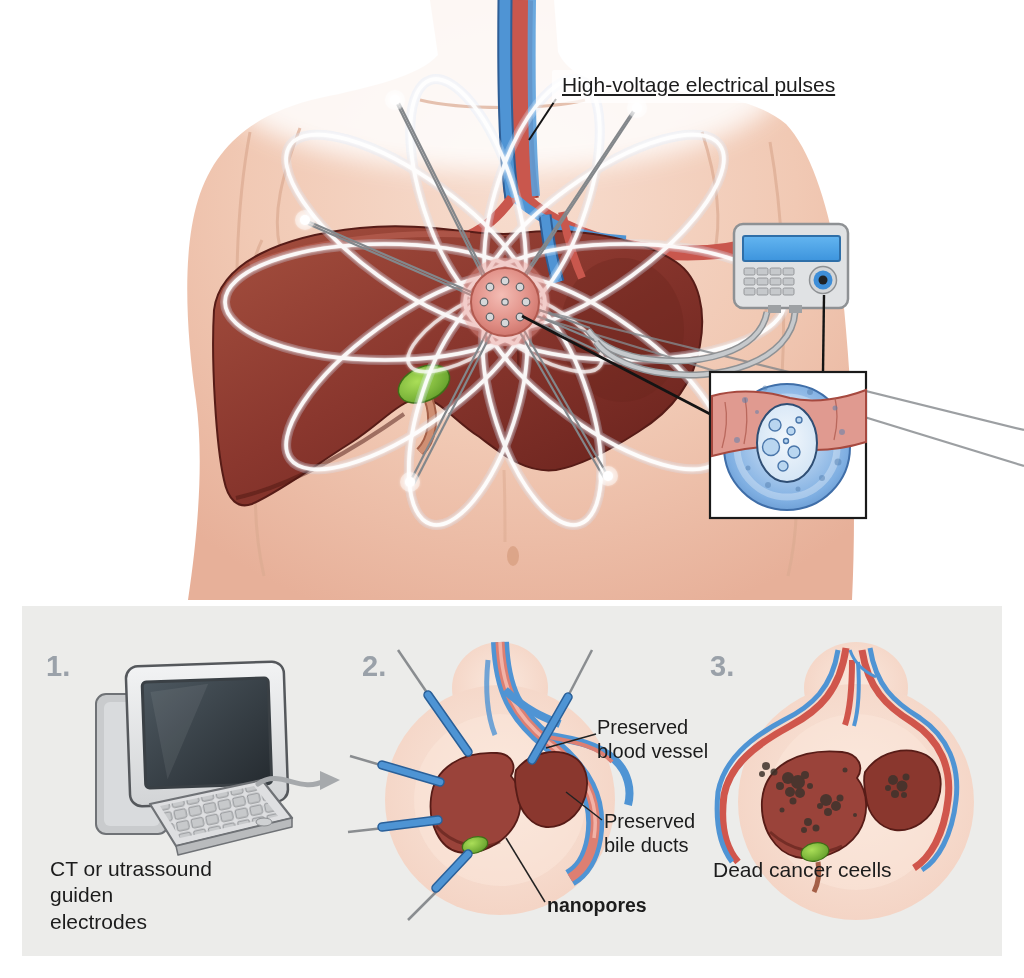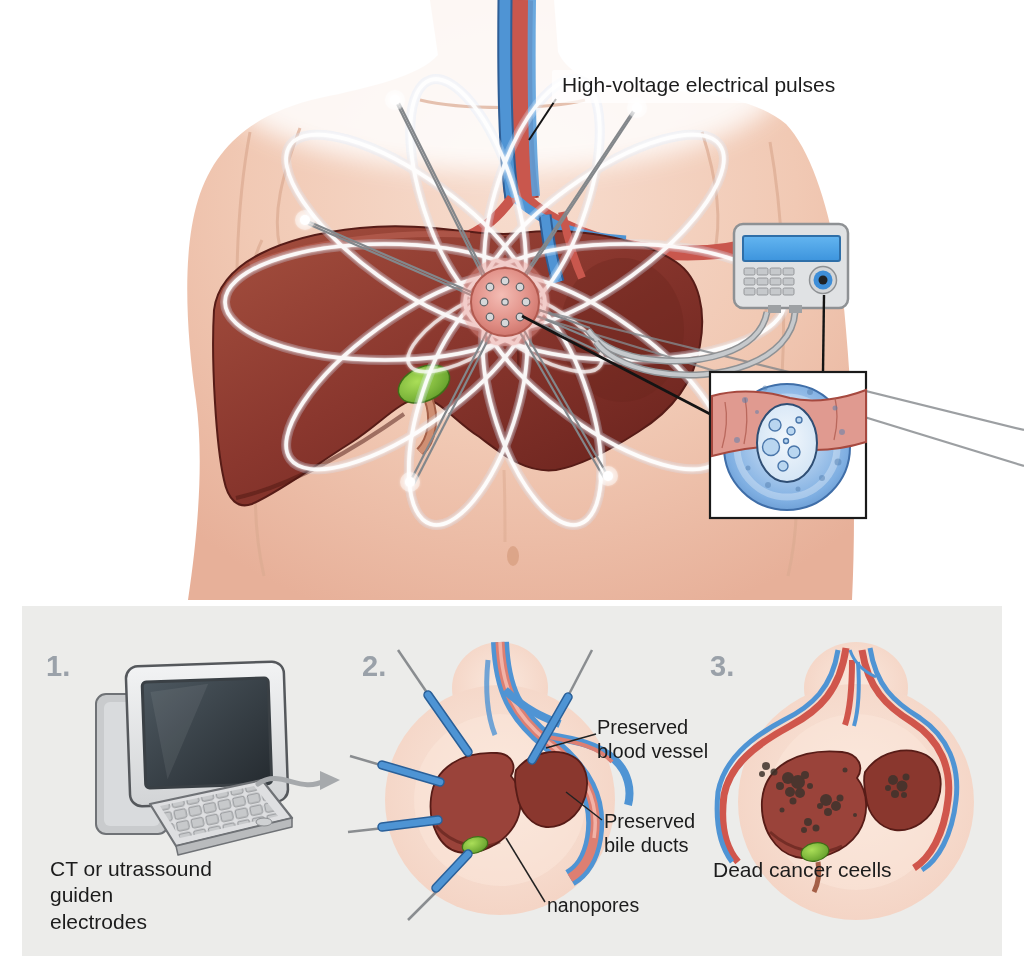--- a/index.html
+++ b/index.html
@@ -1,30 +1,30 @@
 <!DOCTYPE html>
 <html><head>
 <meta charset="utf-8">
 <style>
   html,body{margin:0;padding:0;background:#fff;}
   .canvas{position:relative;width:1024px;height:978px;overflow:hidden;
           font-family:"Liberation Sans",sans-serif;background:#ffffff;}
   .art{position:absolute;left:0;top:0;width:1024px;height:978px;display:block;}
   .lbl{position:absolute;color:#1c1c1c;white-space:pre-line;line-height:1.18;}
   .lbl-hv{left:552px;top:70px;font-size:21px;background:rgba(255,255,255,.72);
-          padding:3px 10px 5px;border-radius:2px;}
+          padding:3px 10px 5px;border-radius:2px;text-decoration:underline;}
   .lbl-inset{left:872px;top:450px;width:132px;font-size:20px;}
   .num{position:absolute;font-weight:700;font-size:29px;color:#9aa1a9;}
   .num1{left:46px;top:650px;}
   .num2{left:362px;top:650px;}
   .num3{left:710px;top:650px;}
   .cap1{left:50px;top:856px;font-size:21px;line-height:1.25;}
   .lbl-bv{left:597px;top:716px;font-size:20px;}
   .lbl-bd{left:604px;top:810px;font-size:20px;}
-  .lbl-np{left:547px;top:894px;font-size:19.5px;}
+  .lbl-np{left:547px;top:894px;font-size:19.5px;font-weight:bold;}
   .cap3{left:713px;top:858px;font-size:21px;}
 </style>
 </head>
 <body>
 
 <div class="canvas">
 
 <svg class="art" viewBox="0 0 1024 978">
 <defs>
   <radialGradient id="skinG" cx="50%" cy="32%" r="75%">

